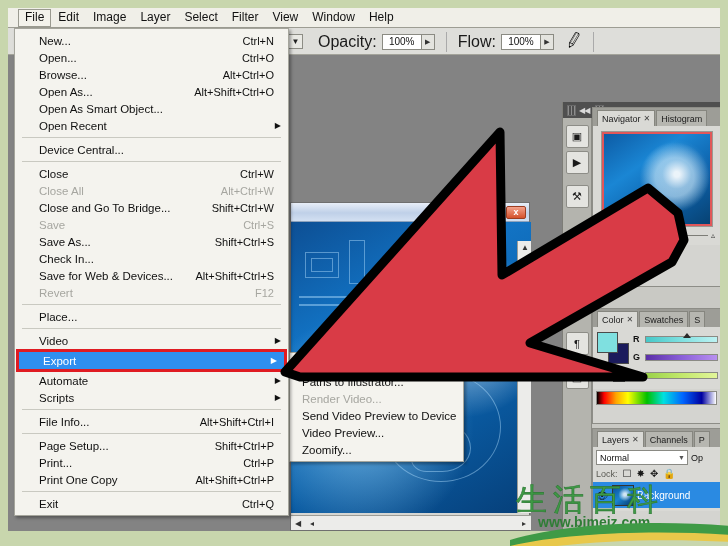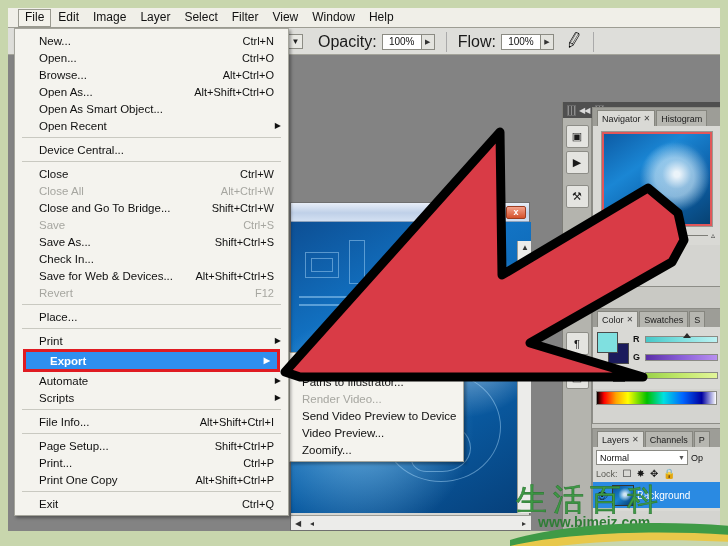--- a/index.html
+++ b/index.html
@@ -300,22 +300,21 @@
   }
   .mi.dis, .mi.dis .acc { color: #a6a6a0; }
   .misep { height: 1px; background: #c9c9c1; margin: 3px 7px; }
   .mi.hl {
     background: #2f8fef; color: #fff;
   }
   .mi.hl .arr { color: #fff; }
   #exportwrap {
     position: relative;
     border: 3px solid #e01b22;
-    margin: 0 8px;
-    font-weight: bold;
+    margin: 0 1px;
   }
 
   
   #submenu {
     position: absolute; left: 289px; top: 352px;
     width: 175px;
     background: #f4f3ee;
     border: 1px solid #a5a59c;
     box-shadow: 2px 2px 3px rgba(0,0,0,.35);
     padding: 3px 0;
@@ -595,21 +594,21 @@
   <div class="mi dis">
       <span>Revert</span>
       <span class="acc">F12</span>
     </div>
   <div class="misep"></div>
   <div class="mi">
       <span>Place...</span>
     </div>
   <div class="misep"></div>
   <div class="mi">
-      <span>Print</span>
+      <span>Video</span>
       <span class="arr">▶</span>
     </div>
   <div id="exportwrap">
     <div class="mi hl">
         <span>Export</span>
         <span class="arr">▶</span>
       </div>
   </div>
   <div class="mi">
       <span>Automate</span>

